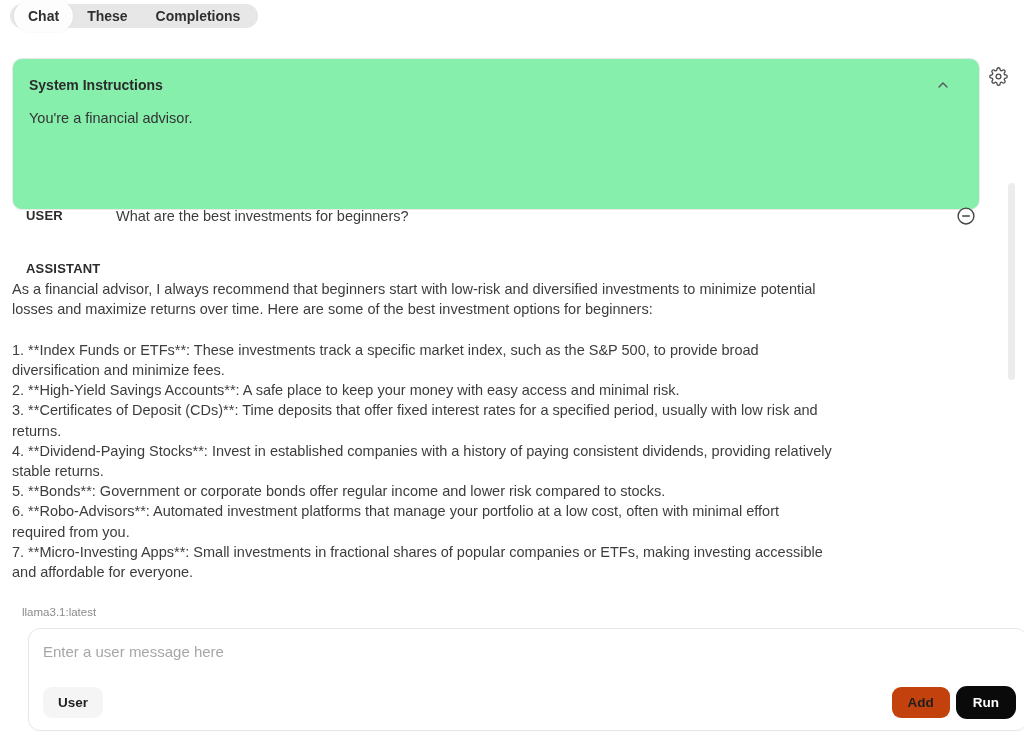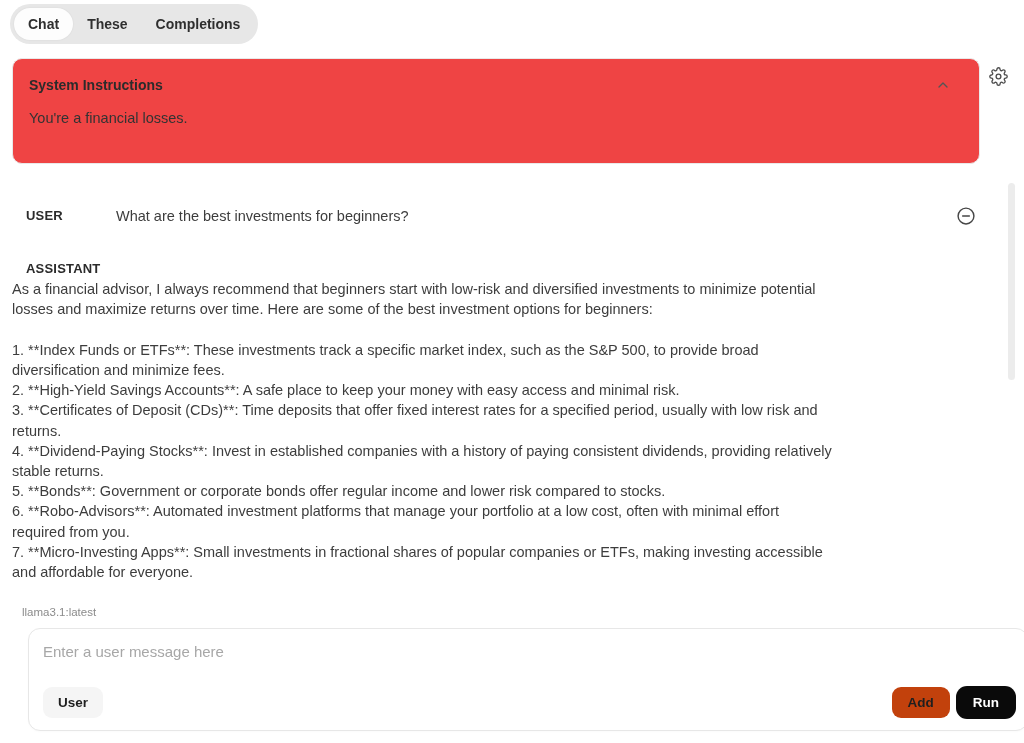--- a/index.html
+++ b/index.html
@@ -4,33 +4,33 @@
 <style>
   * { margin: 0; padding: 0; box-sizing: border-box; }
   html, body { width: 1024px; height: 743px; background: #ffffff; overflow: hidden; }
   body { font-family: "Liberation Sans", sans-serif; color: #3d3d3d; position: relative; }
 
   
   .tabbar {
     position: absolute; left: 10px; top: 4px;
     background: #e7e7e7; border-radius: 22px;
     display: inline-flex; align-items: center;
-    padding: 4px; height: 40px;
+    padding: 4px; height: 24px;
   }
   .tab {
     font-size: 14px; font-weight: 700; color: #2f2f2f;
     padding: 8px 14px; border-radius: 18px; cursor: pointer;
     line-height: 16px; white-space: nowrap;
   }
   .tab.active { background: #fdfdfd; box-shadow: 0 0 2px rgba(0,0,0,0.08); }
 
   
   .system-panel {
-    position: absolute; left: 12px; top: 58px; width: 968px; height: 106px;
-    border: 1px solid #e9e9e9; border-radius: 10px; background: #ef4444;
+    position: absolute; left: 12px; top: 58px; width: 968px; height: 152px;
+    border: 1px solid #e9e9e9; border-radius: 10px; background: #86efac;
     padding: 14px 16px;
   }
   .system-header { display: flex; align-items: center; justify-content: space-between; }
   .system-title { font-size: 14px; font-weight: 700; color: #2b2b2b; }
   .collapse-btn { width: 24px; height: 24px; display: flex; align-items: center; justify-content: center;
     cursor: pointer; color: #555; margin-right: 8px; background: none; border: none; }
   .system-content { margin-top: 13px; font-size: 14.5px; color: #333; white-space: pre-wrap; }
 
   .gear-btn {
     position: absolute; right: 14px; top: 64px; width: 24px; height: 24px;
@@ -119,21 +119,21 @@
   <div class="system-header">
     <div class="system-title">System Instructions</div>
     <button class="collapse-btn">
       <span style="display:flex">
         <svg width="16" height="16" viewBox="0 0 24 24" fill="none" stroke="currentColor" stroke-width="2" stroke-linecap="round" stroke-linejoin="round">
           <polyline points="6 15 12 9 18 15"></polyline>
         </svg>
       </span>
     </button>
   </div>
-  <div class="system-content">You're a financial losses.</div>
+  <div class="system-content">You're a financial advisor.</div>
 </div>
 
 <div class="messages">
 
   <div class="message">
     <div class="role-label">USER</div>
     <div class="msg-content">What are the best investments for beginners?</div>
     <div class="msg-action">
       <button class="remove-btn">
         <span style="display:flex">

